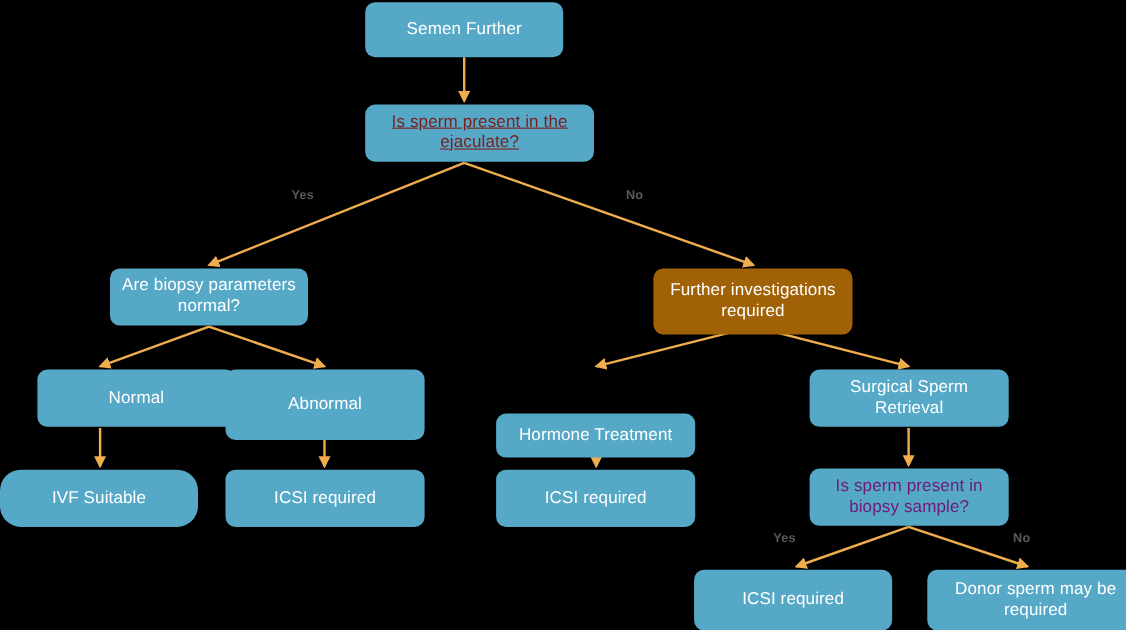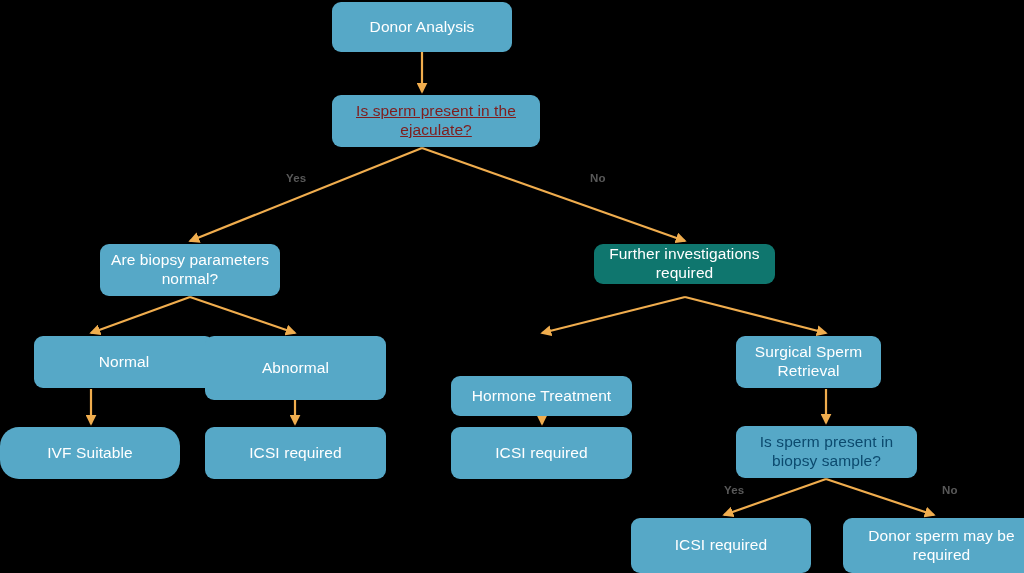--- a/index.html
+++ b/index.html
@@ -40,21 +40,20 @@
     padding: 2px 8px;
     letter-spacing: 0.1px;
   }
   .edge-label {
     position: absolute;
     color: #595959;
     font-size: 11.5px;
     font-weight: bold;
     letter-spacing: 0.2px;
     white-space: nowrap;
-    margin-left: 21px;
   }
 </style>
 </head>
 <body>
 
 <div id="canvas">
   <svg id="edges" viewBox="0 0 1024 573" xmlns="http://www.w3.org/2000/svg">
     <defs>
       <marker id="arrowhead" markerWidth="5" markerHeight="5" refX="4.2" refY="2.5" orient="auto" markerUnits="strokeWidth">
         <path d="M0,0 L5,2.5 L0,5 z" fill="#F0AD4E"></path>
@@ -71,53 +70,53 @@
         <line x1="91" y1="389" x2="91" y2="424" stroke="#F0AD4E" stroke-width="2.2" marker-end="url(#arrowhead)"></line>
         <line x1="295" y1="389" x2="295" y2="424" stroke="#F0AD4E" stroke-width="2.2" marker-end="url(#arrowhead)"></line>
         <line x1="542" y1="389" x2="542" y2="424" stroke="#F0AD4E" stroke-width="2.2" marker-end="url(#arrowhead)"></line>
         <line x1="826" y1="389" x2="826" y2="423" stroke="#F0AD4E" stroke-width="2.2" marker-end="url(#arrowhead)"></line>
         <line x1="826" y1="479" x2="724" y2="515" stroke="#F0AD4E" stroke-width="2.2" marker-end="url(#arrowhead)"></line>
         <line x1="826" y1="479" x2="934" y2="515" stroke="#F0AD4E" stroke-width="2.2" marker-end="url(#arrowhead)"></line>
       </g>
   </svg>
   <div id="node-layer">
       <div class="node" style="left: 332px; top: 2px; width: 180px; height: 50px; background: rgb(86, 168, 199); color: rgb(255, 255, 255);">
-        <span>Donor Analysis</span>
+        <span>Semen Further</span>
       </div>
       <div class="node" style="left: 332px; top: 95px; width: 208px; height: 52px; background: rgb(86, 168, 199); color: #7f1d1d; text-decoration: underline;">
         <span>Is sperm present in the ejaculate?</span>
       </div>
       <div class="node" style="left: 100px; top: 244px; width: 180px; height: 52px; background: rgb(86, 168, 199); color: rgb(255, 255, 255);">
         <span>Are biopsy parameters normal?</span>
       </div>
-      <div class="node" style="left: 594px; top: 244px; width: 181px; height: 40px; background: #0f766e; color: rgb(255, 255, 255);">
+      <div class="node" style="left: 594px; top: 244px; width: 181px; height: 60px; background: #a16207; color: rgb(255, 255, 255);">
         <span>Further investigations required</span>
       </div>
       <div class="node" style="left: 0px; top: 336px; width: 180px; height: 52px; background: rgb(86, 168, 199); color: rgb(255, 255, 255); margin-left: 34px;">
         <span>Normal</span>
       </div>
       <div class="node" style="left: 205px; top: 336px; width: 181px; height: 64px; background: rgb(86, 168, 199); color: rgb(255, 255, 255);">
         <span>Abnormal</span>
       </div>
       <div class="node" style="left: 451px; top: 336px; width: 181px; height: 40px; background: rgb(86, 168, 199); color: rgb(255, 255, 255); margin-top: 40px;">
         <span>Hormone Treatment</span>
       </div>
-      <div class="node" style="left: 736px; top: 336px; width: 145px; height: 52px; background: rgb(86, 168, 199); color: rgb(255, 255, 255);">
+      <div class="node" style="left: 736px; top: 336px; width: 181px; height: 52px; background: rgb(86, 168, 199); color: rgb(255, 255, 255);">
         <span>Surgical Sperm Retrieval</span>
       </div>
       <div class="node" style="left: 0px; top: 427px; width: 180px; height: 52px; background: rgb(86, 168, 199); color: rgb(255, 255, 255); border-radius: 19px;">
         <span>IVF Suitable</span>
       </div>
       <div class="node" style="left: 205px; top: 427px; width: 181px; height: 52px; background: rgb(86, 168, 199); color: rgb(255, 255, 255);">
         <span>ICSI required</span>
       </div>
       <div class="node" style="left: 451px; top: 427px; width: 181px; height: 52px; background: rgb(86, 168, 199); color: rgb(255, 255, 255);">
         <span>ICSI required</span>
       </div>
-      <div class="node" style="left: 736px; top: 426px; width: 181px; height: 52px; background: rgb(86, 168, 199); color: #0c4a6e;">
+      <div class="node" style="left: 736px; top: 426px; width: 181px; height: 52px; background: rgb(86, 168, 199); color: #701a75;">
         <span>Is sperm present in biopsy sample?</span>
       </div>
       <div class="node" style="left: 631px; top: 518px; width: 180px; height: 55px; background: rgb(86, 168, 199); color: rgb(255, 255, 255);">
         <span>ICSI required</span>
       </div>
       <div class="node" style="left: 843px; top: 518px; width: 197px; height: 55px; background: rgb(86, 168, 199); color: rgb(255, 255, 255);">
         <span>Donor sperm may be required</span>
       </div>
     </div>
   <div id="label-layer">

